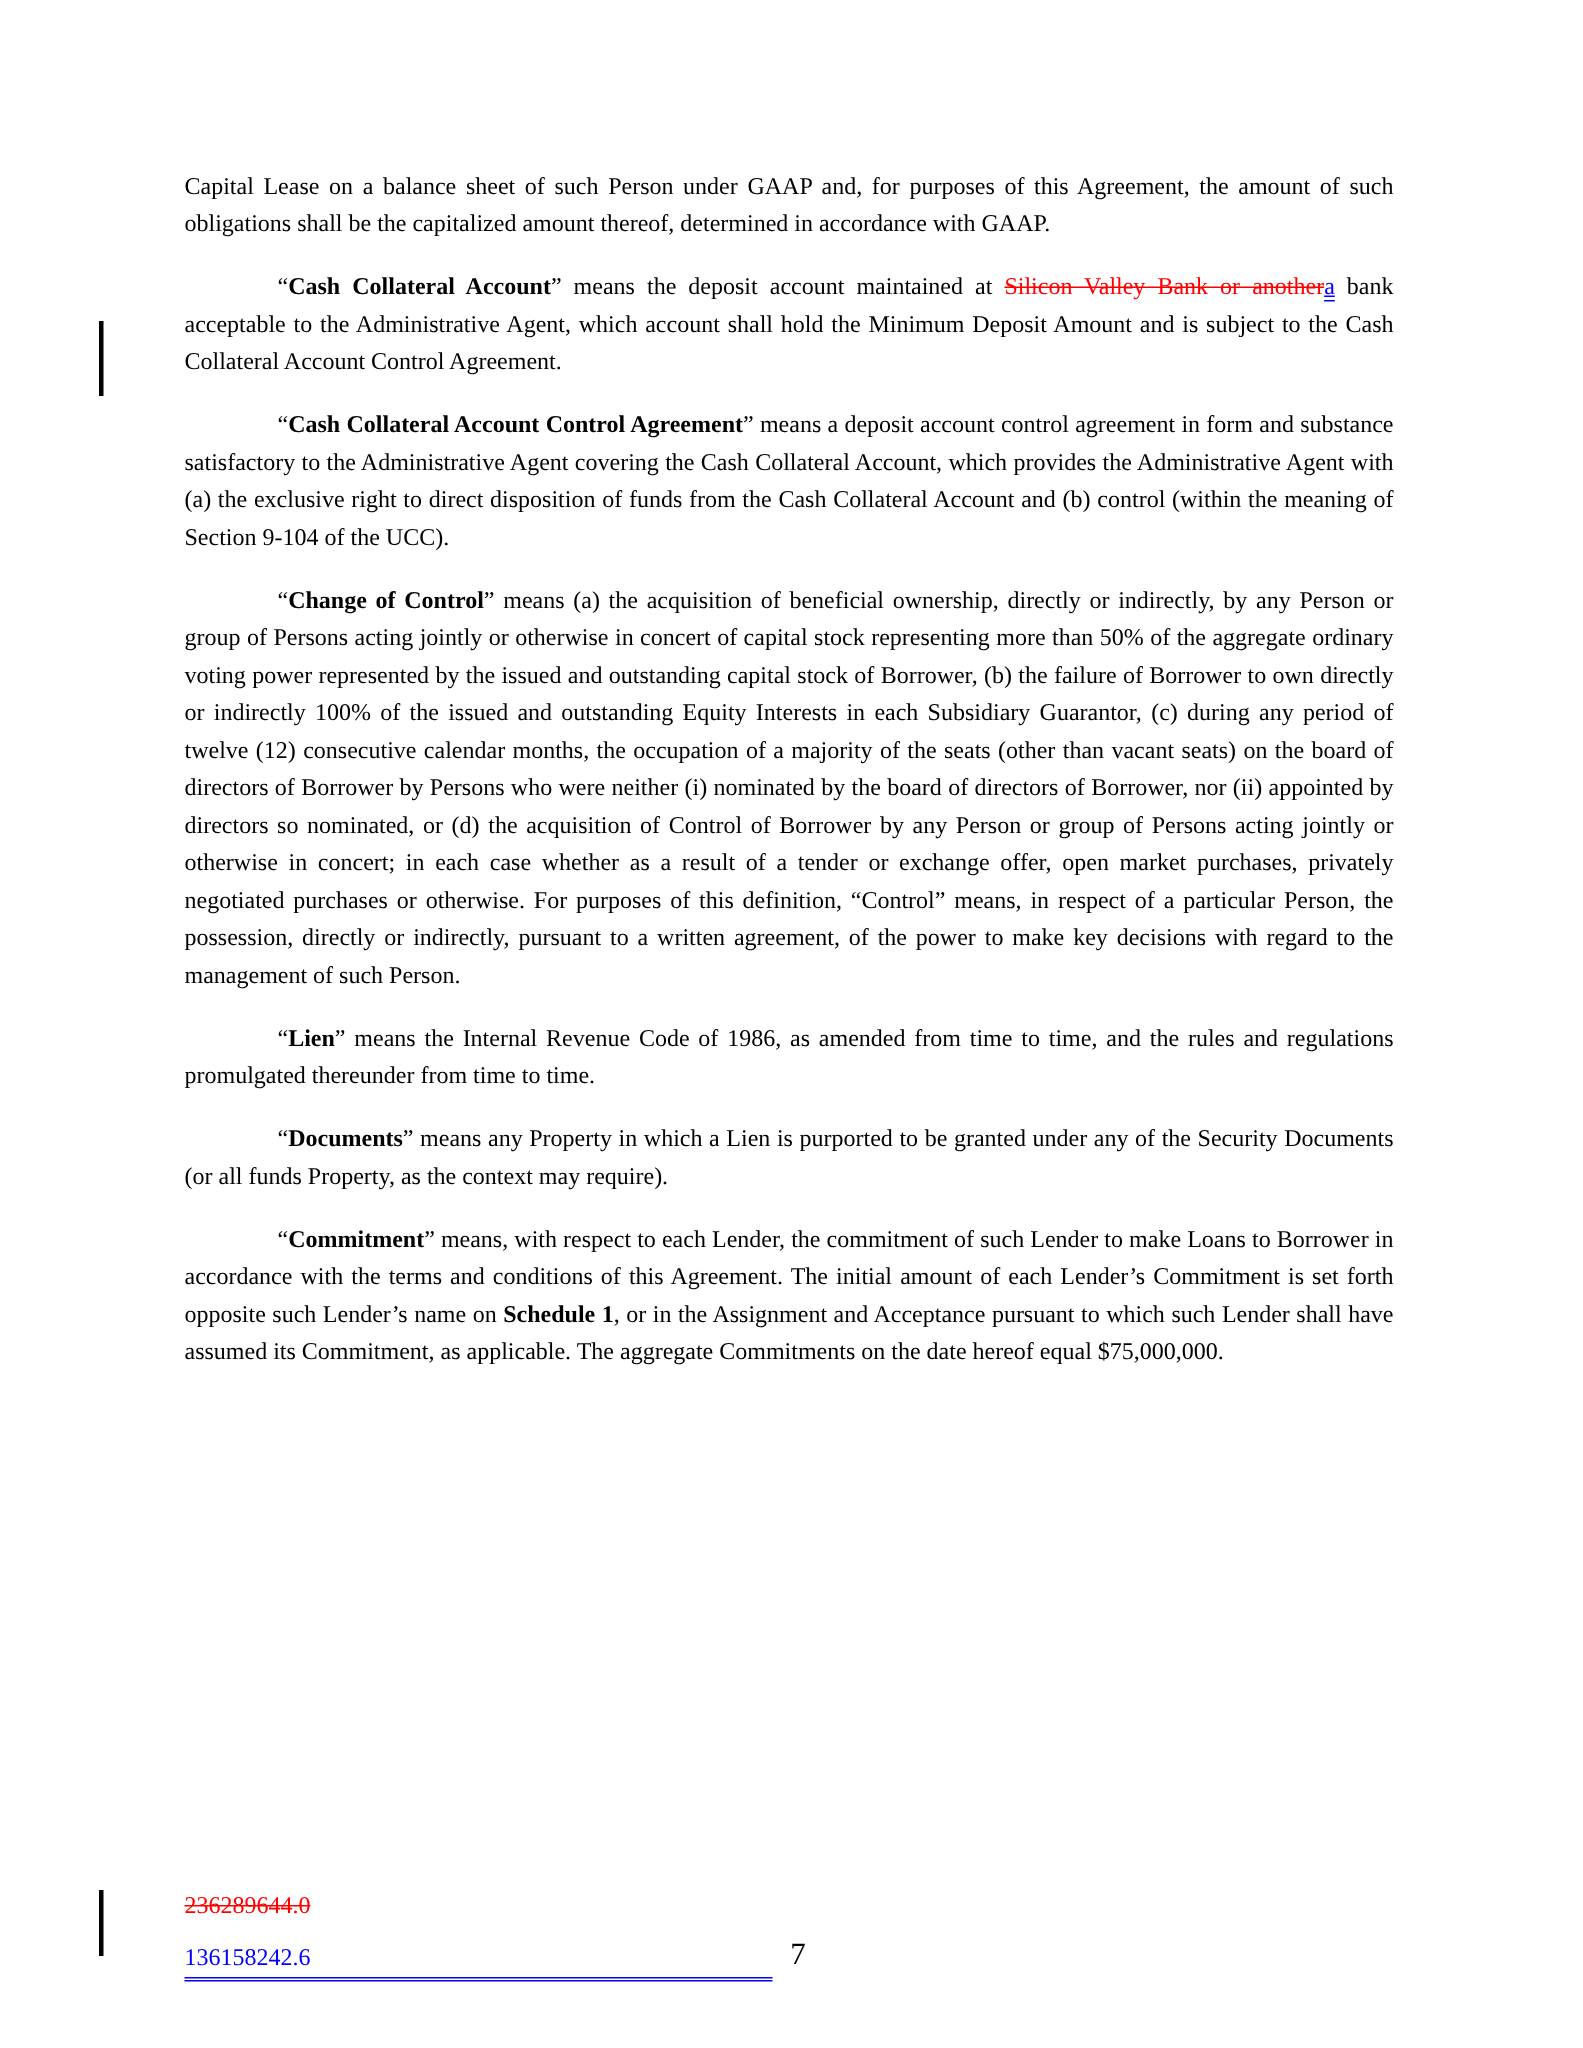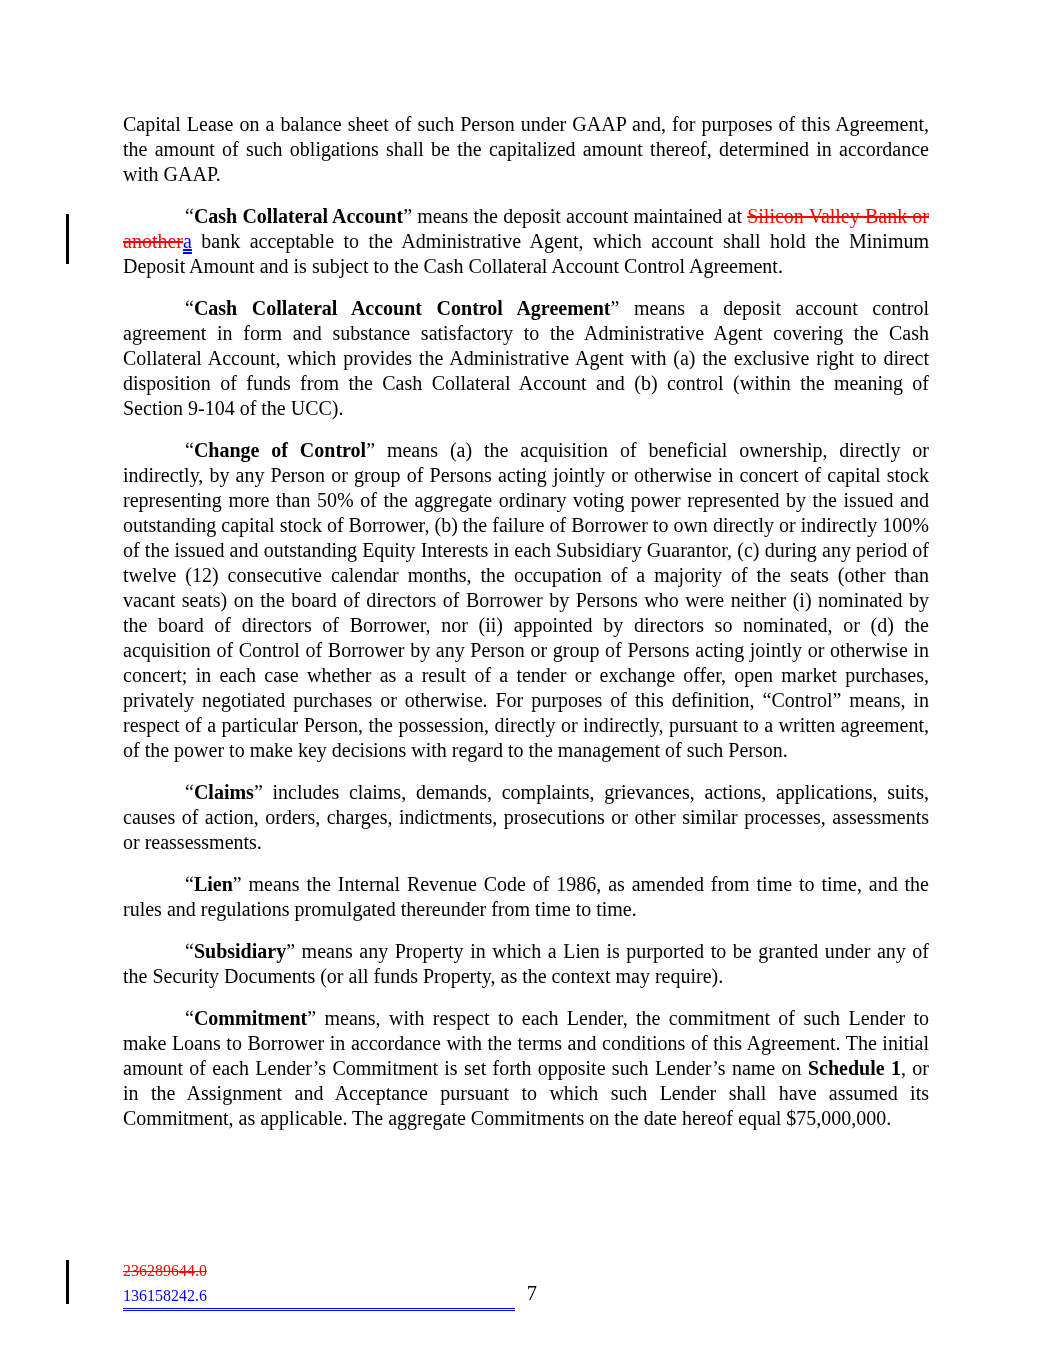--- a/index.html
+++ b/index.html
@@ -12,21 +12,21 @@
     color: #000000;
     overflow: hidden;
   }
 
   
   .doc-body {
     position: absolute;
     left: 123px;
     top: 112px;
     width: 806px;
-    font-size: 20px;
+    font-size: 16px;
     line-height: 25px;
     text-align: justify;
   }
   .doc-body p {
     margin: 0 0 17px 0;
     text-indent: 62px;
   }
   .doc-body p.continuation { text-indent: 0; }
 
   
@@ -56,21 +56,21 @@
     left: 123px;
     top: 1259px;
     width: 810px;
     font-size: 16px;
     line-height: 24px;
   }
   .doc-id-old {
     color: var(--deletion, #ff0000);
     text-decoration: line-through;
   }
-  .footer-line2 { position: relative; margin-top: 1px; }
+  .footer-line2 { position: relative; margin-top: 11px; }
   .ins-rule {
     display: inline-block;
     width: 392px;
     border-bottom: 3px double var(--insertion, #0000ff);
     color: var(--insertion, #0000ff);
   }
   .page-number {
     position: absolute;
     left: 394px;
     top: -3px;
@@ -84,23 +84,22 @@
 <body>
 
 <div class="change-bar" id="change-bar-definition"></div>
 <div class="change-bar" id="change-bar-footer"></div>
 
 <main class="doc-body">
   <p class="continuation"><span class="run-normal">Capital Lease on a balance sheet of such Person under GAAP and, for purposes of this Agreement, the amount of such obligations shall be the capitalized amount thereof, determined in accordance with GAAP.</span></p>
   <p><span class="run-normal">“</span><span class="run-term">Cash Collateral Account</span><span class="run-normal">” means the deposit account maintained at </span><span class="run-del">Silicon Valley Bank or another</span><span class="run-ins">a</span><span class="run-normal"> bank acceptable to the Administrative Agent, which account shall hold the Minimum Deposit Amount and is subject to the Cash Collateral Account Control Agreement.</span></p>
   <p><span class="run-normal">“</span><span class="run-term">Cash Collateral Account Control Agreement</span><span class="run-normal">” means a deposit account control agreement in form and substance satisfactory to the Administrative Agent covering the Cash Collateral Account, which provides the Administrative Agent with (a) the exclusive right to direct disposition of funds from the Cash Collateral Account and (b) control (within the meaning of Section 9-104 of the UCC).</span></p>
   <p><span class="run-normal">“</span><span class="run-term">Change of Control</span><span class="run-normal">” means (a) the acquisition of beneficial ownership, directly or indirectly, by any Person or group of Persons acting jointly or otherwise in concert of capital stock representing more than 50% of the aggregate ordinary voting power represented by the issued and outstanding capital stock of Borrower, (b) the failure of Borrower to own directly or indirectly 100% of the issued and outstanding Equity Interests in each Subsidiary Guarantor, (c) during any period of twelve (12) consecutive calendar months, the occupation of a majority of the seats (other than vacant seats) on the board of directors of Borrower by Persons who were neither (i) nominated by the board of directors of Borrower, nor (ii) appointed by directors so nominated, or (d) the acquisition of Control of Borrower by any Person or group of Persons acting jointly or otherwise in concert; in each case whether as a result of a tender or exchange offer, open market purchases, privately negotiated purchases or otherwise.  For purposes of this definition, “Control” means, in respect of a particular Person, the possession, directly or indirectly, pursuant to a written agreement, of the power to make key decisions with regard to the management of such Person.</span></p>
-  <p><span class="run-normal">“</span><span class="run-term">Claims</span><span class="run-normal">” includes claims, demands, complaints, grievances, actions, applications, suits, causes of action, orders, charges, indictments, prosecutions  or other similar processes, assessments or reassessments.</span></p>
   <p><span class="run-normal">“</span><span class="run-term">Lien</span><span class="run-normal">” means the Internal Revenue Code of 1986, as amended from time to time, and the rules and regulations promulgated thereunder from time to time.</span></p>
-  <p><span class="run-normal">“</span><span class="run-term">Subsidiary</span><span class="run-normal">” means any Property in which a Lien is purported to be granted under any of the Security Documents (or all funds Property, as the context may require).</span></p>
+  <p><span class="run-normal">“</span><span class="run-term">Documents</span><span class="run-normal">” means any Property in which a Lien is purported to be granted under any of the Security Documents (or all funds Property, as the context may require).</span></p>
   <p><span class="run-normal">“</span><span class="run-term">Commitment</span><span class="run-normal">” means, with respect to each Lender, the commitment of such Lender to make Loans to Borrower in accordance with the terms and conditions of this Agreement. The initial amount of each Lender’s Commitment is set forth opposite such Lender’s name on </span><span class="run-bold">Schedule 1</span><span class="run-normal">, or in the Assignment and Acceptance pursuant to which such Lender shall have assumed its Commitment, as applicable.  The aggregate Commitments on the date hereof equal $75,000,000.</span></p>
 </main>
 
 <div class="footer">
   <div class="doc-id-old">236289644.0</div>
   <div class="footer-line2">
     <span class="ins-rule"><span>136158242.6</span></span>
     <span class="page-number">7</span>
   </div>
 </div>

